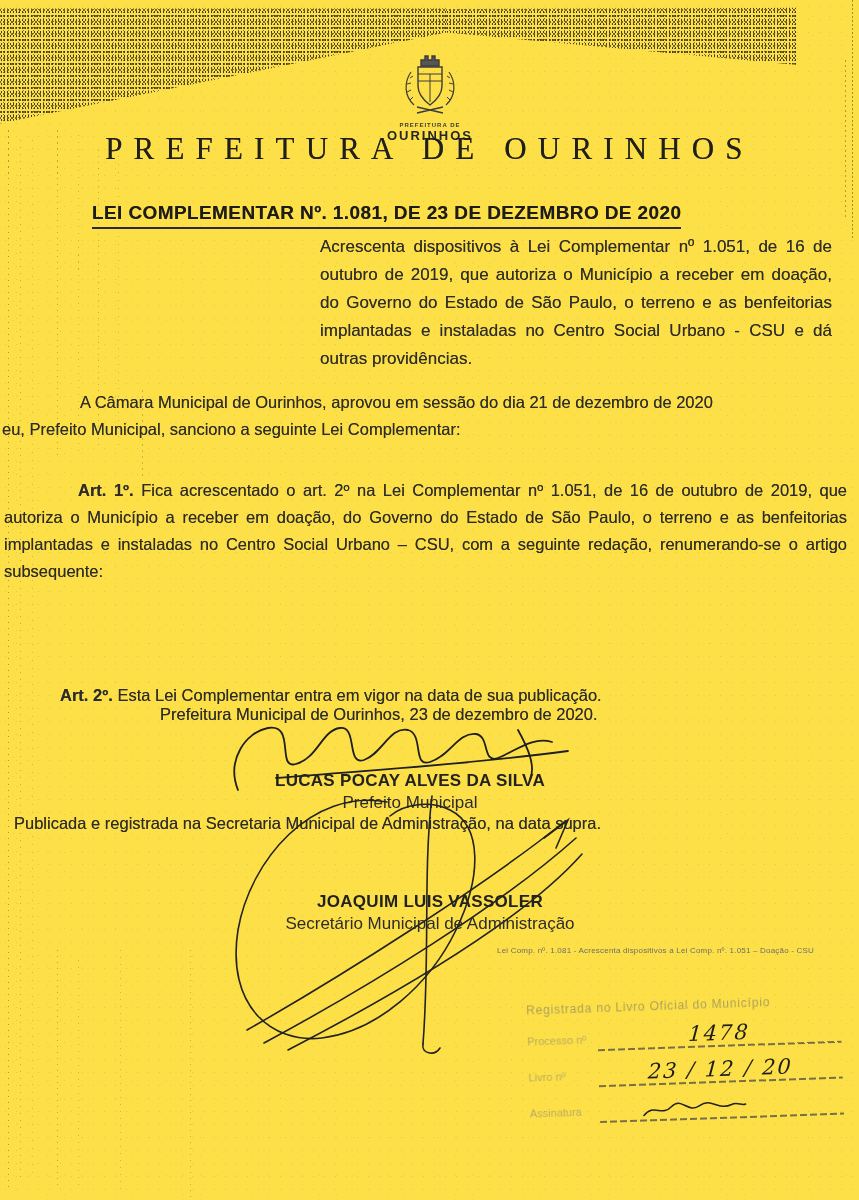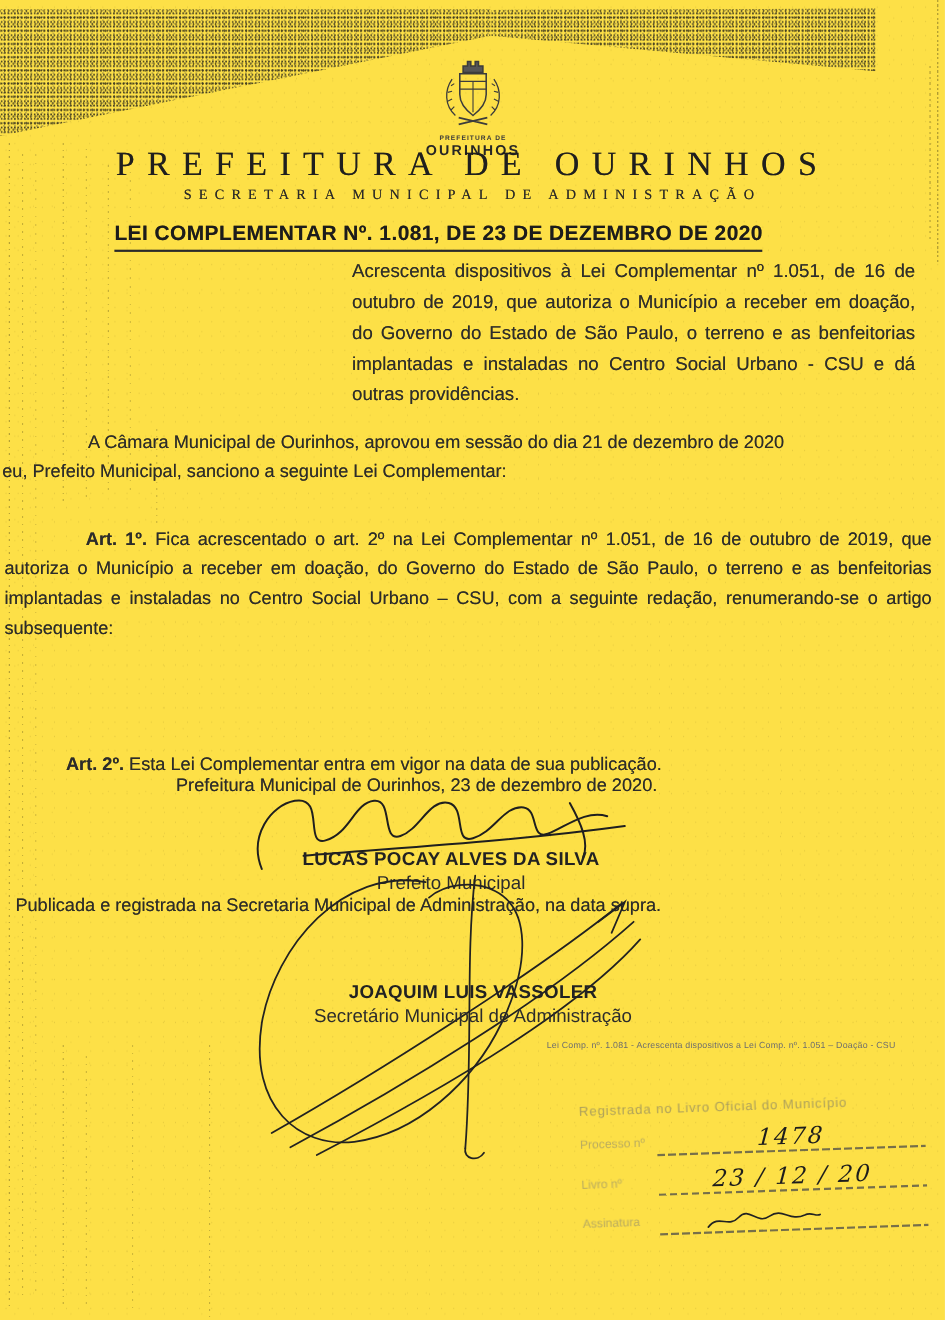--- a/index.html
+++ b/index.html
@@ -39,21 +39,21 @@
     position:absolute;left:0;top:131px;width:100%;text-align:center;
     font-family:"Liberation Serif", serif;font-size:31px;letter-spacing:.36em;
     color:#1f1f1f;white-space:nowrap;
   }
   .subtitle{
     position:absolute;left:0;top:169px;width:100%;text-align:center;
     font-family:"Liberation Serif", serif;font-size:13px;letter-spacing:.5em;
     color:#2a2a2a;white-space:nowrap;
   }
   .law-title{
-    position:absolute;left:104px;top:202px;
+    position:absolute;left:92px;top:202px;
     font-size:19px;font-weight:bold;letter-spacing:.4px;color:#1c1c1c;
     border-bottom:2.5px solid #2a2a2a;padding-bottom:3px;white-space:nowrap;
   }
   
   .txt{text-shadow:0 0 .6px rgba(0,0,0,.55);}
   .ementa{
     position:absolute;left:320px;top:233px;width:512px;
     font-size:17px;line-height:28px;text-align:justify;color:#2d2d2d;
   }
   .p-opening{position:absolute;left:2px;top:389px;width:846px;font-size:16.5px;line-height:27px;color:#2c2c2c;}
@@ -120,21 +120,20 @@
         <path d="M49,20 C56,30 56,44 46,53" stroke-width="1.2"></path>
         <path d="M13,24 l-3,2 M11,31 l-4,1 M11,38 l-4,2 M13,45 l-3,3 M47,24 l3,2 M49,31 l4,1 M49,38 l4,2 M47,45 l3,3" stroke-width="1"></path>
         <path d="M17,55 L43,61 M43,55 L17,61" stroke-width="1.6"></path>
       </g>
     </svg>
     <div class="crest-caption-top">PREFEITURA DE</div>
     <div class="crest-caption-bottom">OURINHOS</div>
   </div>
 
   <div class="main-title txt">PREFEITURA DE OURINHOS</div>
-  <div class="subtitle txt">SECRETARIA MUNICIPAL DE ADMINISTRAÇÃO</div>
   <div class="law-title txt">LEI COMPLEMENTAR Nº. 1.081, DE 23 DE DEZEMBRO DE 2020</div>
 
   <div class="ementa txt">Acrescenta dispositivos à Lei Complementar nº 1.051, de 16 de outubro de 2019, que autoriza o Município a receber em doação, do Governo do Estado de São Paulo, o terreno e as benfeitorias implantadas e instaladas no Centro Social Urbano - CSU e dá outras providências.</div>
 
   <div class="p-opening txt">
     <div class="l1">A Câmara Municipal de Ourinhos, aprovou em sessão do dia 21 de dezembro de 2020</div>
     <div class="l2">eu, Prefeito Municipal, sanciono a seguinte Lei Complementar:</div>
   </div>
 
   <div class="p-art1 txt"><b>Art. 1º.</b><span> Fica acrescentado o art. 2º na Lei Complementar nº 1.051, de 16 de outubro de 2019, que autoriza o Município a receber em doação, do Governo do Estado de São Paulo, o terreno e as benfeitorias implantadas e instaladas no Centro Social Urbano – CSU, com a seguinte redação, renumerando-se o artigo subsequente:</span></div>

